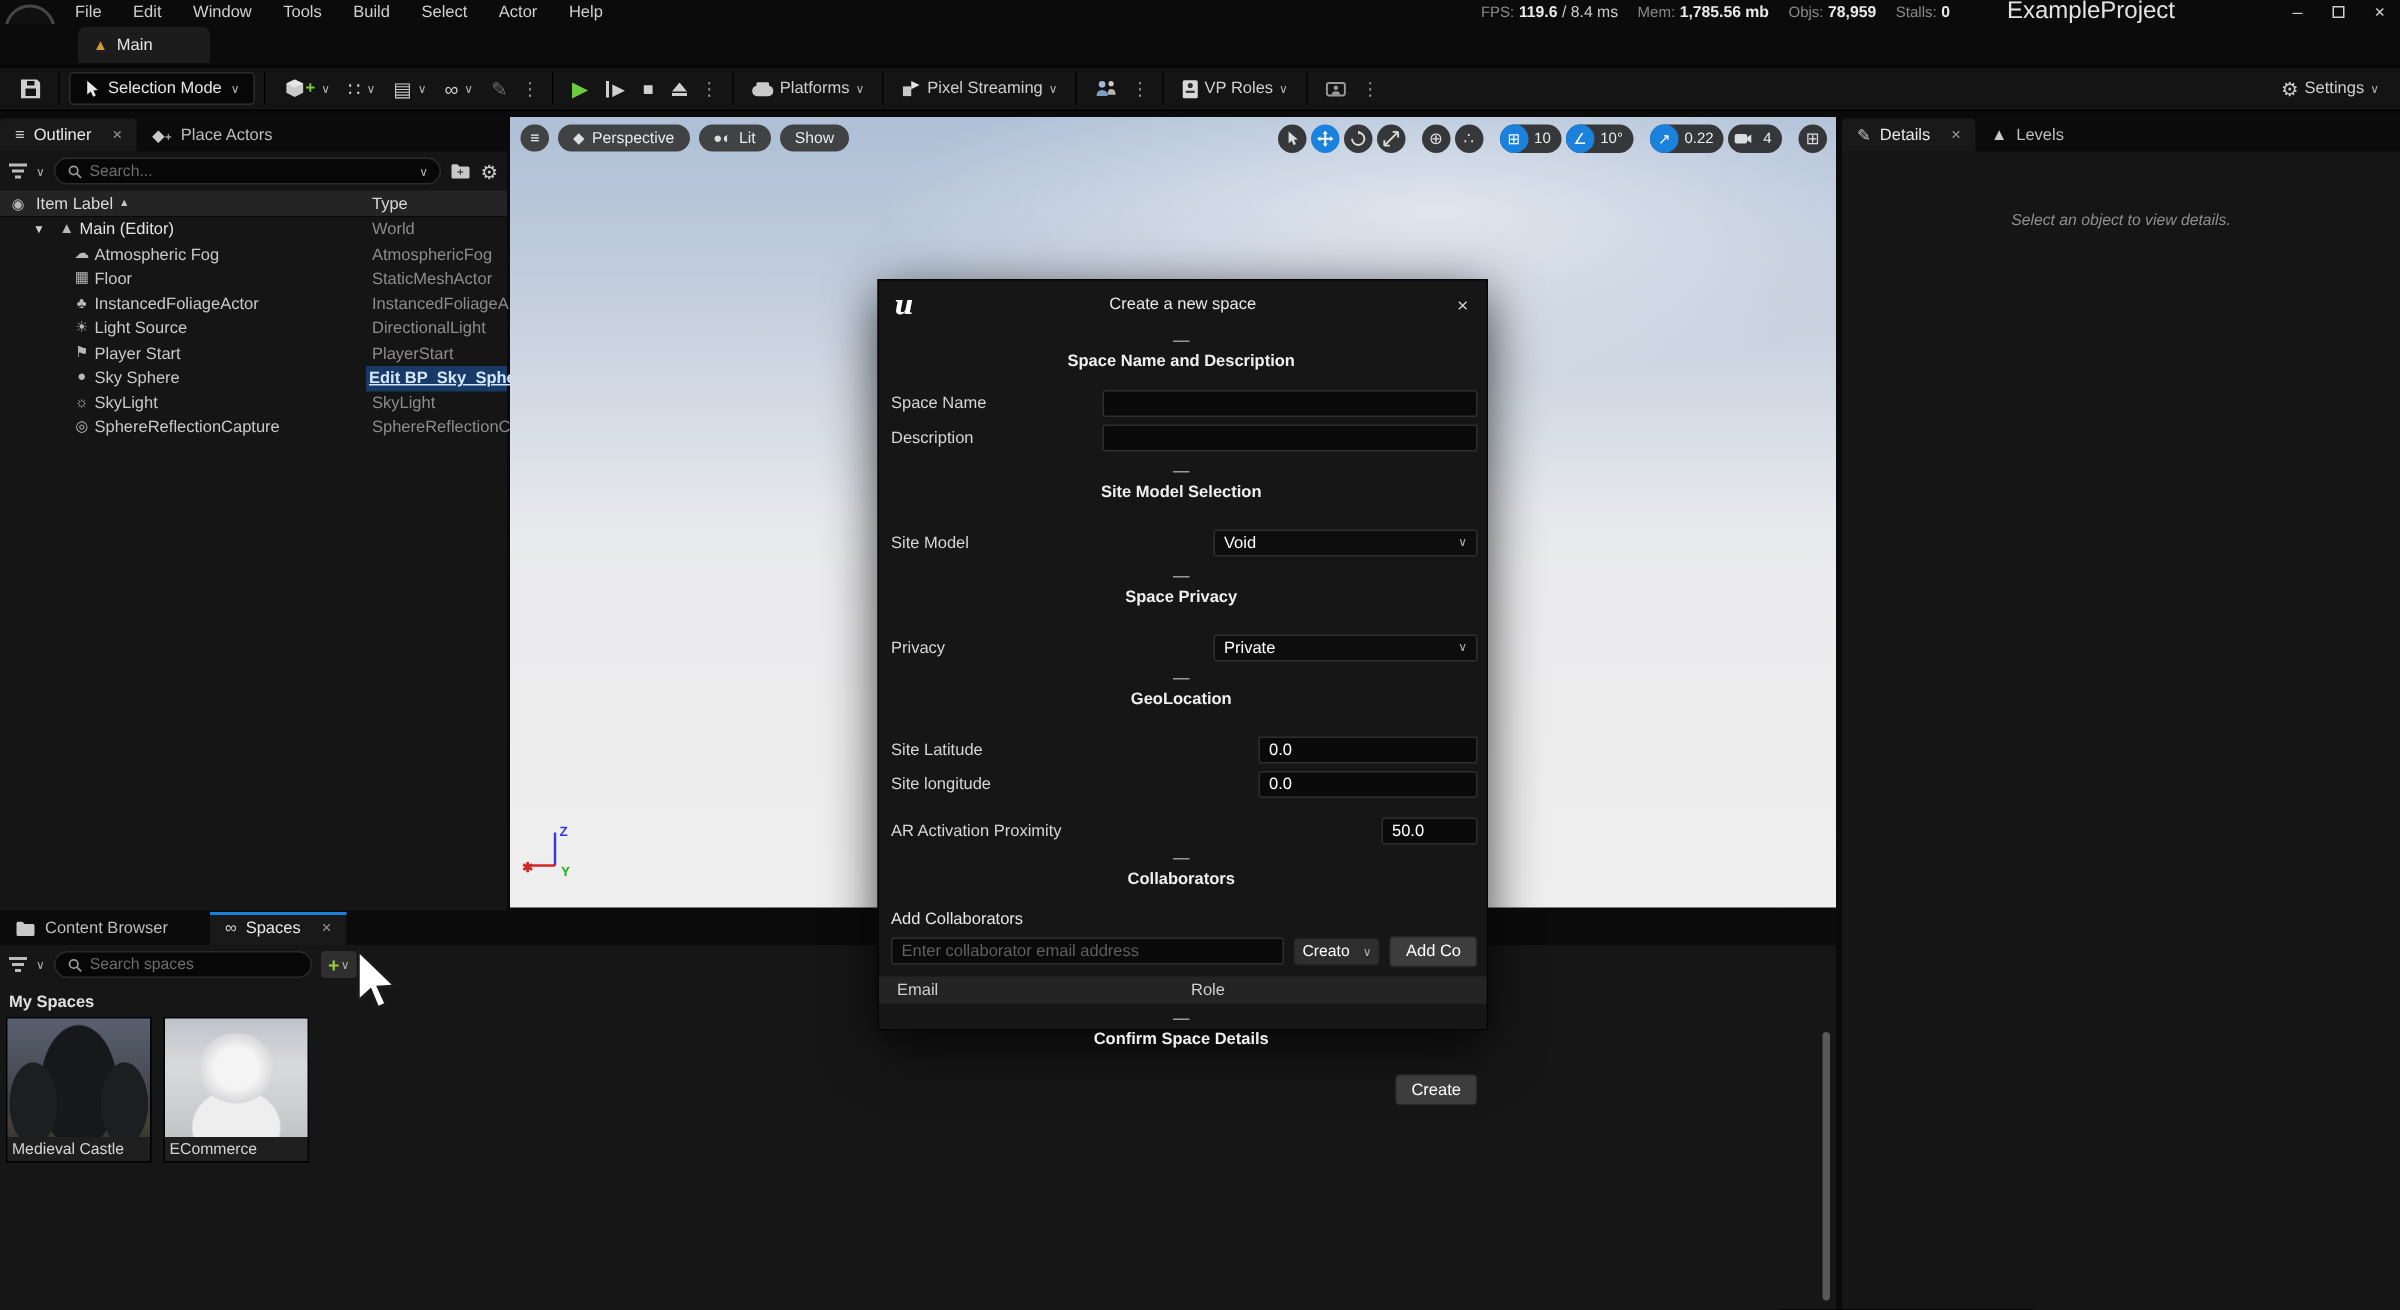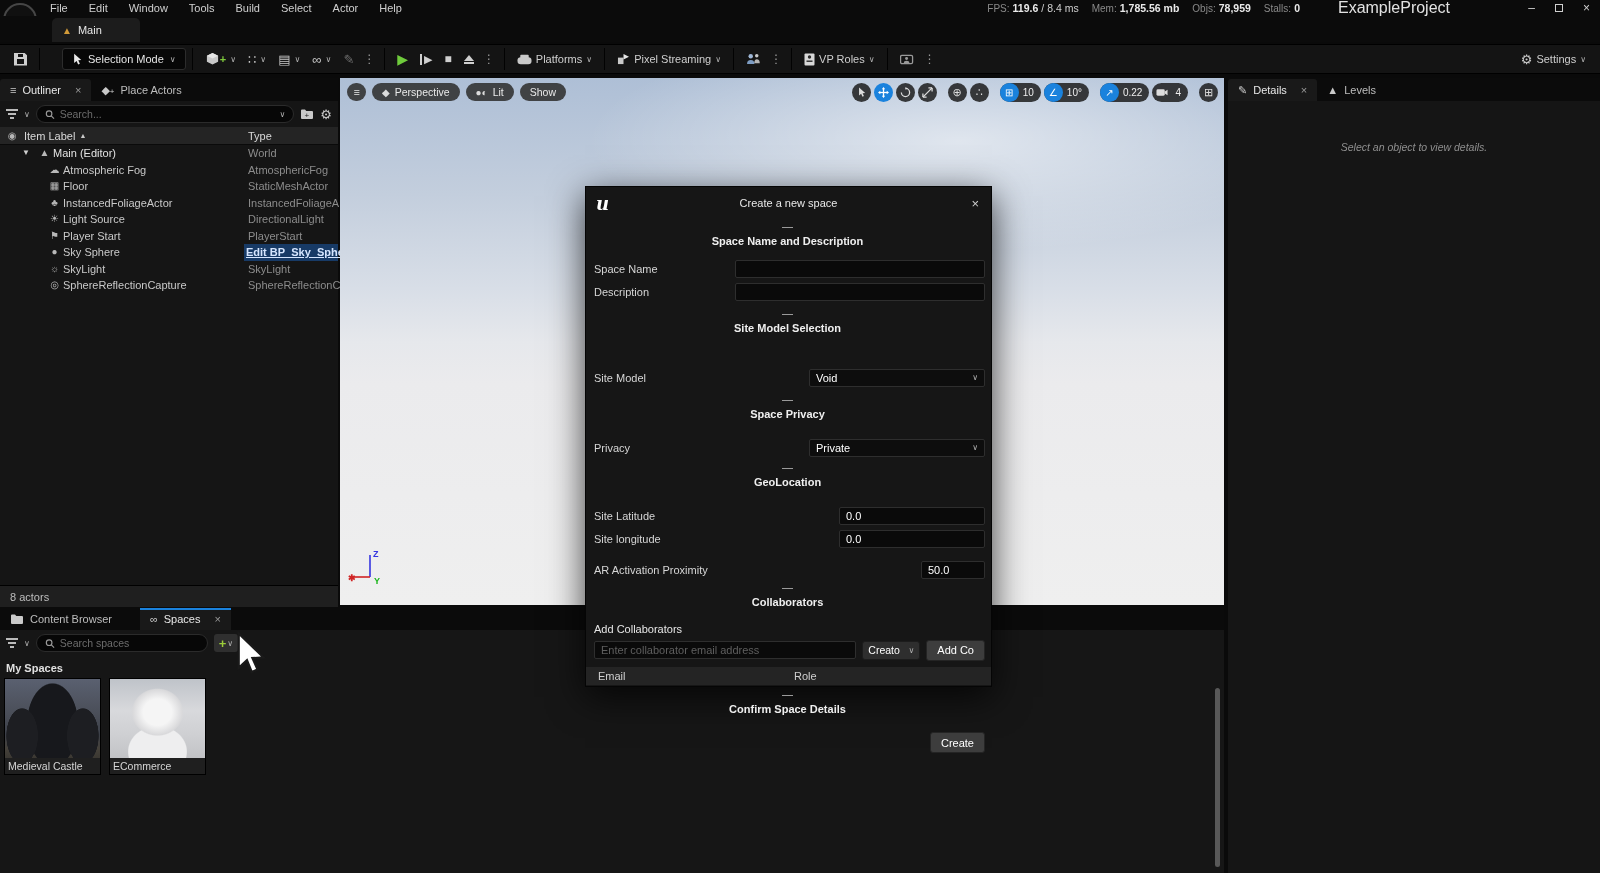--- a/index.html
+++ b/index.html
@@ -25,21 +25,21 @@
   .maintab .tabico{color:#d29a38;font-size:10px;}
   .maintab .tabtxt{color:#e6e6e6;font-size:11px;}
 
   
   .toolbar{position:absolute;top:44px;left:0;right:0;height:30px;background:#141414;border-top:1px solid #000;border-bottom:1px solid #000;display:flex;align-items:center;padding:0 8px;}
   .tsep{width:1px;height:22px;background:#020202;margin:0 6px;flex:0 0 auto;}
   .tbtn{display:flex;align-items:center;gap:4px;padding:0 6px;height:24px;color:#cfcfcf;cursor:default;flex:0 0 auto;}
   .tbtn .glyph{font-size:13px;color:#c9c9c9;}
   .chev{font-size:8px;color:#b0b0b0;}
   .dots{font-size:12px;color:#9a9a9a;padding:0 3px;}
-  .selpill{display:flex;align-items:center;gap:6px;height:22px;background:#070707;border:1px solid #2c2c2c;border-radius:3px;padding:0 9px;color:#e6e6e6;margin-left:16px;}
+  .selpill{display:flex;align-items:center;gap:6px;height:22px;background:#070707;border:1px solid #2c2c2c;border-radius:3px;padding:0 9px;color:#e6e6e6;}
   .saveic{position:relative;width:13px;height:13px;background:#cfcfcf;clip-path:polygon(0 0,78% 0,100% 22%,100% 100%,0 100%);}
   .saveic::before{content:"";position:absolute;left:4px;top:1px;width:5px;height:3px;background:#141414;}
   .saveic::after{content:"";position:absolute;left:3px;bottom:2px;width:7px;height:5px;background:#141414;}
   .play{color:#6fcb3c;font-size:14px;}
   .stepicon{display:inline-flex;align-items:center;}
   .stepicon::before{content:"";width:2px;height:11px;background:#cfcfcf;margin-right:2px;}
   .stepicon::after{content:"▶";font-size:11px;color:#cfcfcf;}
   .stopic{font-size:12px;color:#cfcfcf;}
   .eject{display:inline-flex;flex-direction:column;align-items:center;gap:1px;}
   .eject .tri{width:0;height:0;border-left:5px solid transparent;border-right:5px solid transparent;border-bottom:6px solid #cfcfcf;}
@@ -409,21 +409,20 @@
           <span class="otype" data-name="row-type">SkyLight</span>
         </div>
 
         <div class="orow child" data-name="tree-row">
           <span class="caret" data-name="expand-caret-icon"></span>
           <span class="ricon" data-name="reflection-icon"></span>
           <span class="olabel">SphereReflectionCapture</span>
           <span class="otype" data-name="row-type">SphereReflectionC</span>
         </div>
       </div>
-    <div class="lp-status" data-name="actor-count-status">8 actors</div>
   </div>
 
   <div class="viewport" data-name="viewport">
     <div class="vp-left" data-name="viewport-left-controls">
       <span class="lpill round" data-name="viewport-menu-button">≡</span>
       <span class="lpill" data-name="perspective-dropdown">
           <span class="pic" data-name="cube-icon">◆</span>
           <span>Perspective</span>
         </span>
       <span class="lpill" data-name="lit-dropdown">
@@ -578,21 +577,21 @@
     <div class="drow" data-name="description-row">
       <span class="dlabel">Description</span>
       <input class="din in-wide" data-name="description-field" value="" style="">
     </div>
 
     <div class="dsec" data-name="section-site-model" style="margin-top:12px;">
         <span class="dash"></span>
         <span class="txt">Site Model Selection</span>
         <span class="line"></span>
       </div>
-    <div class="drow" data-name="site-model-row" style="margin-top:26px;">
+    <div class="drow" data-name="site-model-row" style="margin-top:10px;">
       <span class="dlabel">Site Model</span>
       <span class="dsel" data-name="site-model-select">
           <span class="selv">Void</span>
           <span class="chev" data-name="chevron-down-icon">∨</span>
         </span>
     </div>
 
     <div class="dsec" data-name="section-space-privacy" style="margin-top:12px;">
         <span class="dash"></span>
         <span class="txt">Space Privacy</span>

